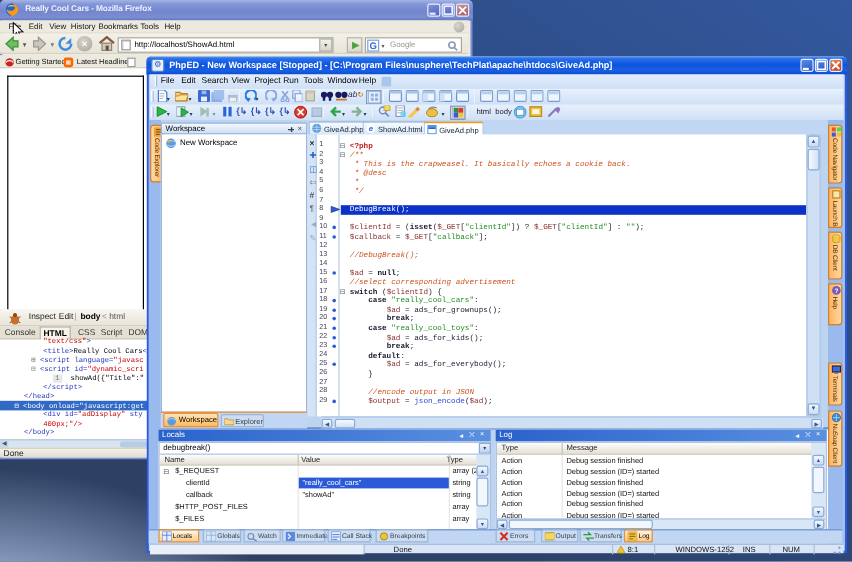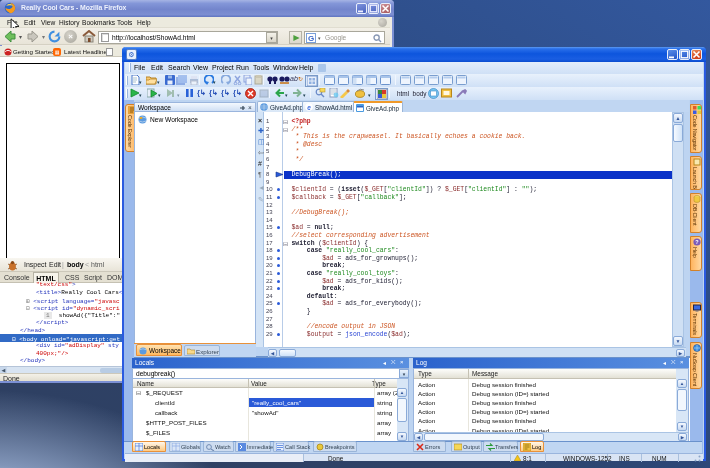--- a/index.html
+++ b/index.html
@@ -148,20 +148,21 @@
   <span class="abs" style="left:100px;top:1px;width:120px;height:5px;background:#b8cce4;border-radius:2px"></span>
  </div>
  <div class="abs" style="left:0;top:115px;width:392px;height:8px;background:linear-gradient(180deg,#f4f1e8,#e2ded0);border-top:1px solid #ccc8ba">
   <span class="abs" style="left:3px;top:1px;color:#222">Done</span>
  </div>
 </div>
 
 <div class="abs" id="pe" style="left:122px;top:47px;width:584px;height:414px;background:#bdd4f1;border-radius:4px 4px 0 0;border-left:2px solid #2a5ae0;border-right:2px solid #2a5ae0;border-bottom:2px solid #2a5ae0">
  <div class="abs" style="left:-2px;top:0;width:584px;height:15px;border-radius:4px 4px 0 0;background:linear-gradient(180deg,#5e9bf2 0%,#2a70ea 12%,#0d55dd 45%,#1a5ee2 80%,#0a4cd0 100%)">
   <span class="abs" style="left:4px;top:2px;width:11px;height:11px;background:#e8f0fc;border-radius:2px;border:1px solid #5580c8;color:#2a62c8;font-size:7px;text-align:center;line-height:10px">⚙</span>
+  <span class="abs" style="left:19px;top:3px;font-size:7.6px;font-weight:bold;color:#fff;white-space:nowrap">PhpED - New Workspace [Stopped] - [C:\Program Files\nusphere\TechPlat\apache\htdocs\GiveAd.php]</span>
   <span class="wbtn" style="left:545px;top:2px;background:linear-gradient(160deg,#5a8ee8,#2255c8)"><svg width="9" height="9" viewBox="0 0 9 9">
           <rect x="1" y="6.5" width="5" height="1.8" fill="#fff"></rect>
         </svg></span>
   <span class="wbtn" style="left:557px;top:2px;background:linear-gradient(160deg,#5a8ee8,#2255c8)"><svg width="9" height="9" viewBox="0 0 9 9">
           <rect x="1.2" y="1.2" width="6.6" height="6.6" fill="none" stroke="#fff" stroke-width="1.4"></rect>
         </svg></span>
   <span class="wbtn" style="left:569px;top:2px;background:linear-gradient(160deg,#ea8a55,#cc3311)"><svg width="9" height="9" viewBox="0 0 9 9">
           <path d="M1.5 1.5 L7.5 7.5 M7.5 1.5 L1.5 7.5" stroke="#fff" stroke-width="1.6"></path>
         </svg></span>
  </div>

